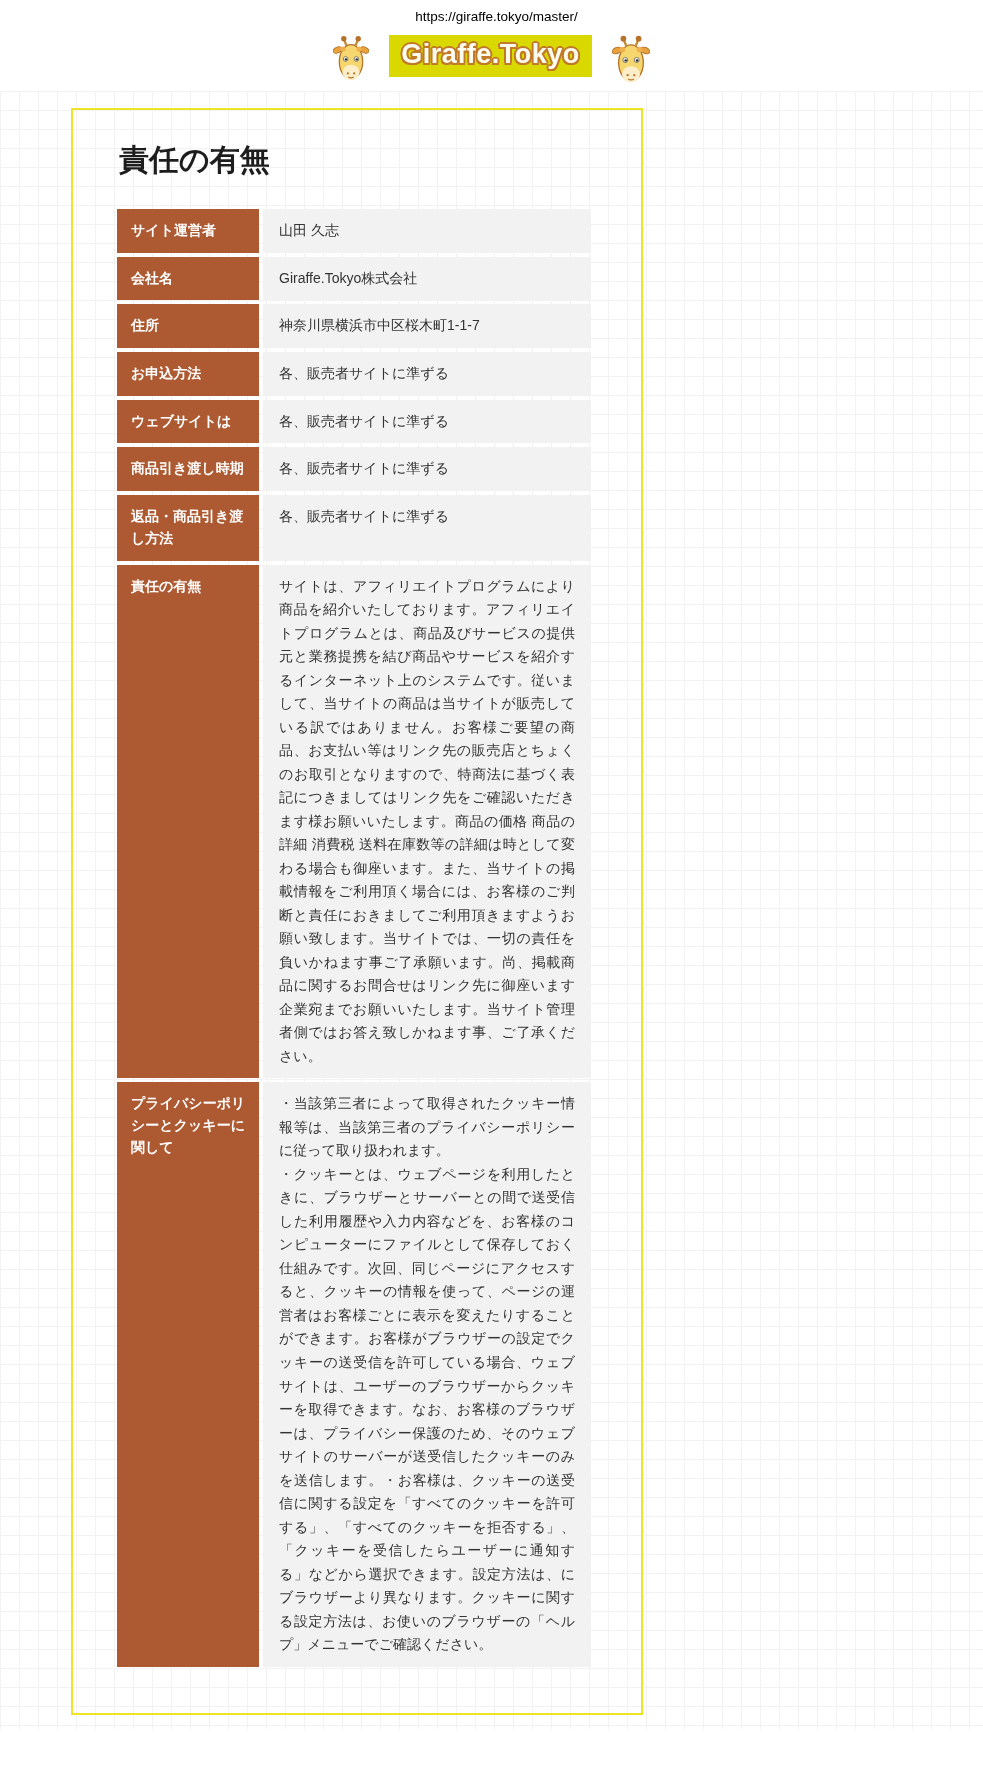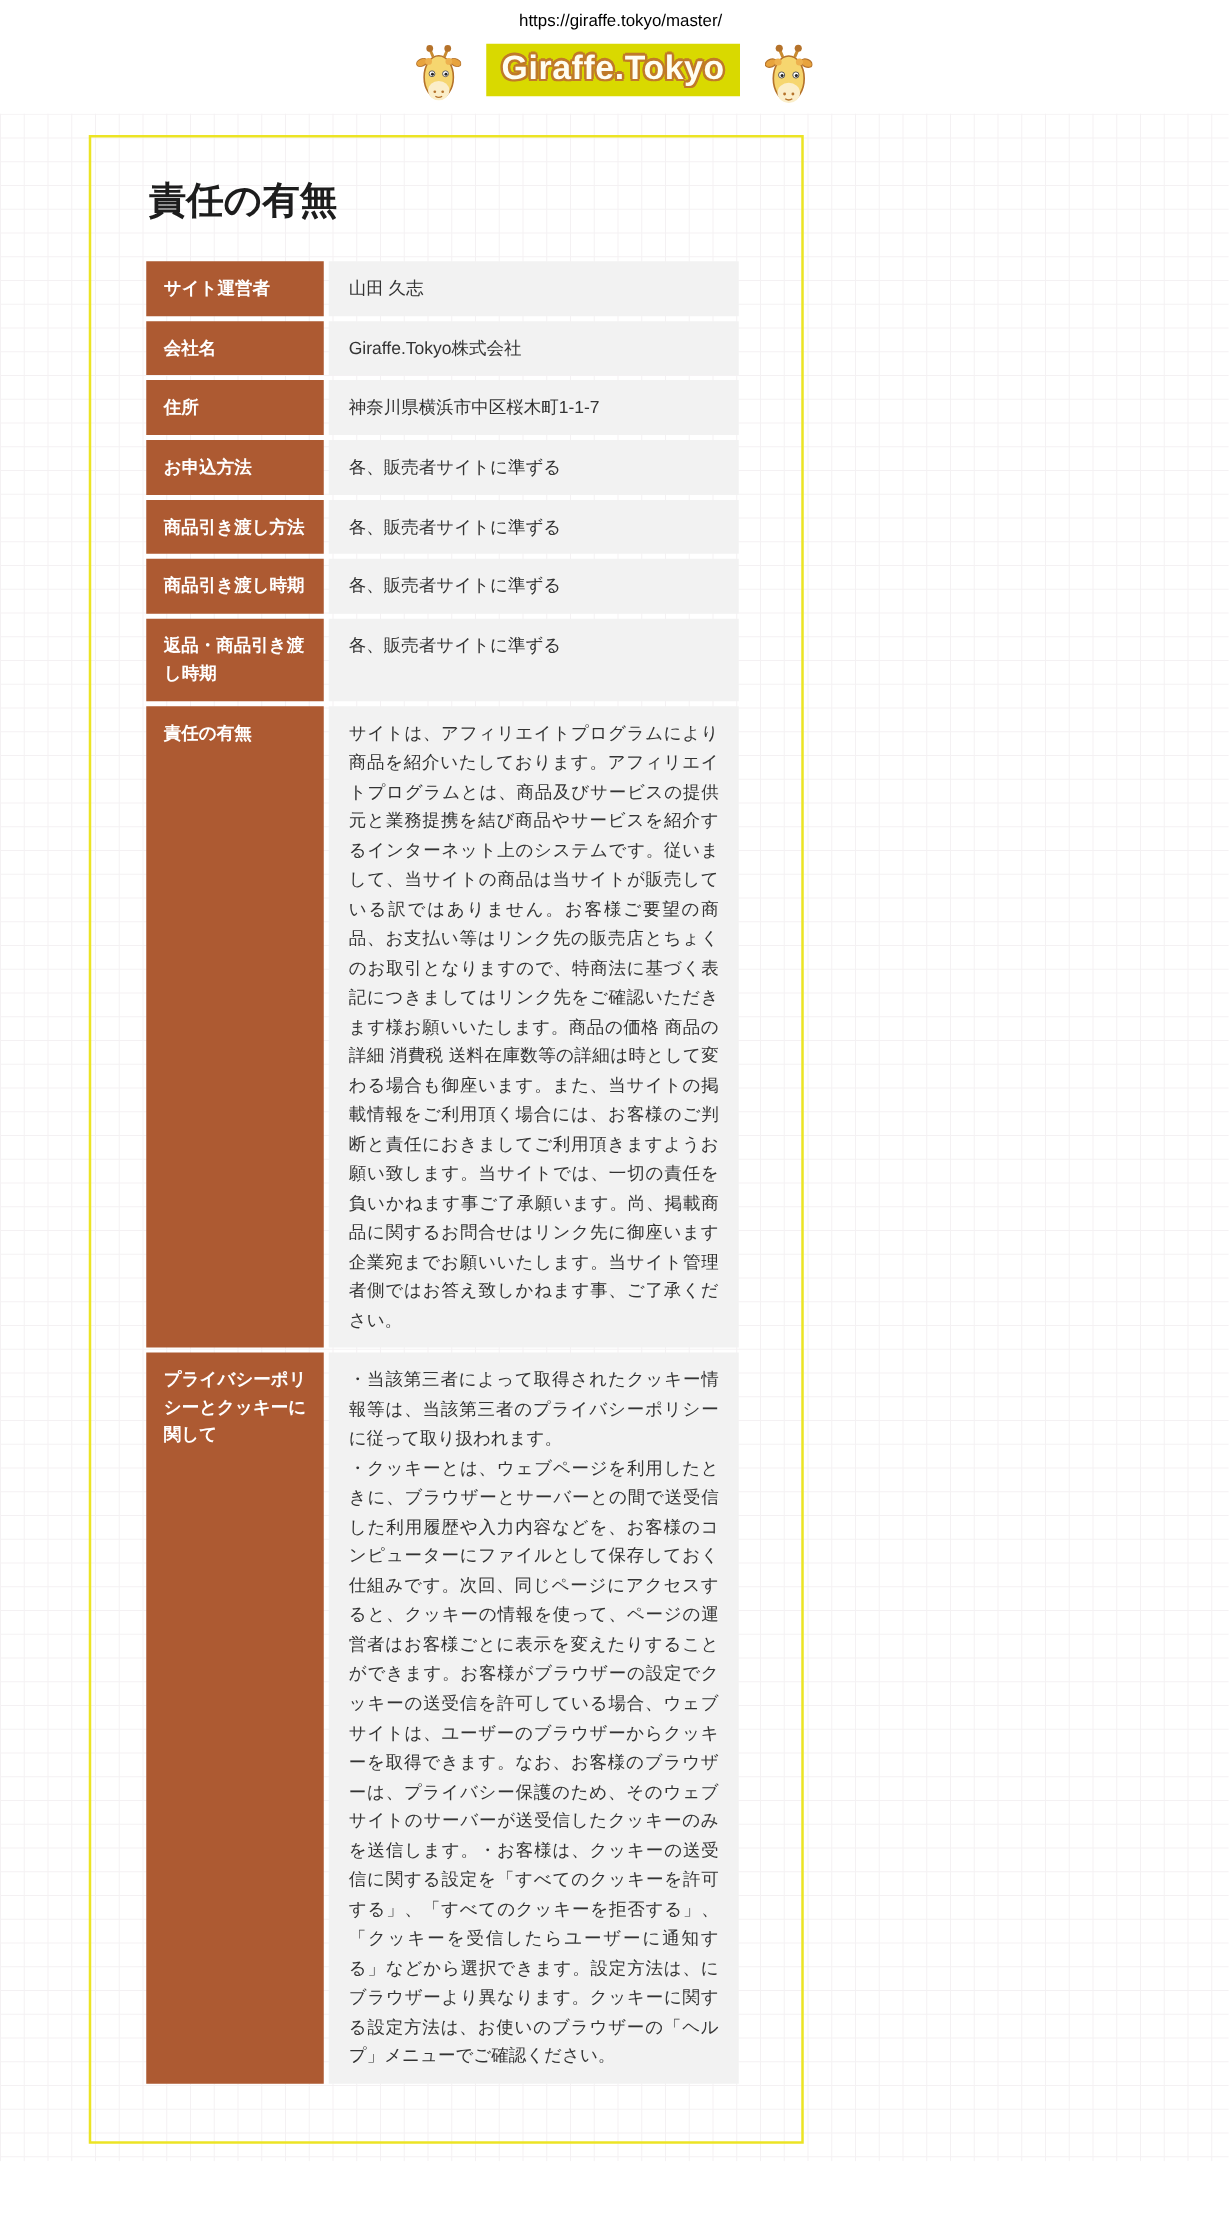--- a/index.html
+++ b/index.html
@@ -164,29 +164,29 @@
           </tr>
           <tr>
             <th>住所</th>
             <td>神奈川県横浜市中区桜木町1-1-7</td>
           </tr>
           <tr>
             <th>お申込方法</th>
             <td>各、販売者サイトに準ずる</td>
           </tr>
           <tr>
-            <th>商品引き渡し方法</th>
+            <th>ウェブサイトは</th>
             <td>各、販売者サイトに準ずる</td>
           </tr>
           <tr>
             <th>商品引き渡し時期</th>
             <td>各、販売者サイトに準ずる</td>
           </tr>
           <tr>
-            <th>返品・商品引き渡し時期</th>
+            <th>返品・商品引き渡し方法</th>
             <td>各、販売者サイトに準ずる</td>
           </tr>
           <tr>
             <th>責任の有無</th>
             <td>サイトは、アフィリエイトプログラムにより商品を紹介いたしております。アフィリエイトプログラムとは、商品及びサービスの提供元と業務提携を結び商品やサービスを紹介するインターネット上のシステムです。従いまして、当サイトの商品は当サイトが販売している訳ではありません。お客様ご要望の商品、お支払い等はリンク先の販売店とちょくのお取引となりますので、特商法に基づく表記につきましてはリンク先をご確認いただきます様お願いいたします。商品の価格 商品の詳細 消費税 送料在庫数等の詳細は時として変わる場合も御座います。また、当サイトの掲載情報をご利用頂く場合には、お客様のご判断と責任におきましてご利用頂きますようお願い致します。当サイトでは、一切の責任を負いかねます事ご了承願います。尚、掲載商品に関するお問合せはリンク先に御座います企業宛までお願いいたします。当サイト管理者側ではお答え致しかねます事、ご了承ください。</td>
           </tr>
           <tr>
             <th>プライバシーポリシーとクッキーに関して</th>
             <td>・当該第三者によって取得されたクッキー情報等は、当該第三者のプライバシーポリシーに従って取り扱われます。
 ・クッキーとは、ウェブページを利用したときに、ブラウザーとサーバーとの間で送受信した利用履歴や入力内容などを、お客様のコンピューターにファイルとして保存しておく仕組みです。次回、同じページにアクセスすると、クッキーの情報を使って、ページの運営者はお客様ごとに表示を変えたりすることができます。お客様がブラウザーの設定でクッキーの送受信を許可している場合、ウェブサイトは、ユーザーのブラウザーからクッキーを取得できます。なお、お客様のブラウザーは、プライバシー保護のため、そのウェブサイトのサーバーが送受信したクッキーのみを送信します。・お客様は、クッキーの送受信に関する設定を「すべてのクッキーを許可する」、「すべてのクッキーを拒否する」、「クッキーを受信したらユーザーに通知する」などから選択できます。設定方法は、にブラウザーより異なります。クッキーに関する設定方法は、お使いのブラウザーの「ヘルプ」メニューでご確認ください。</td>

